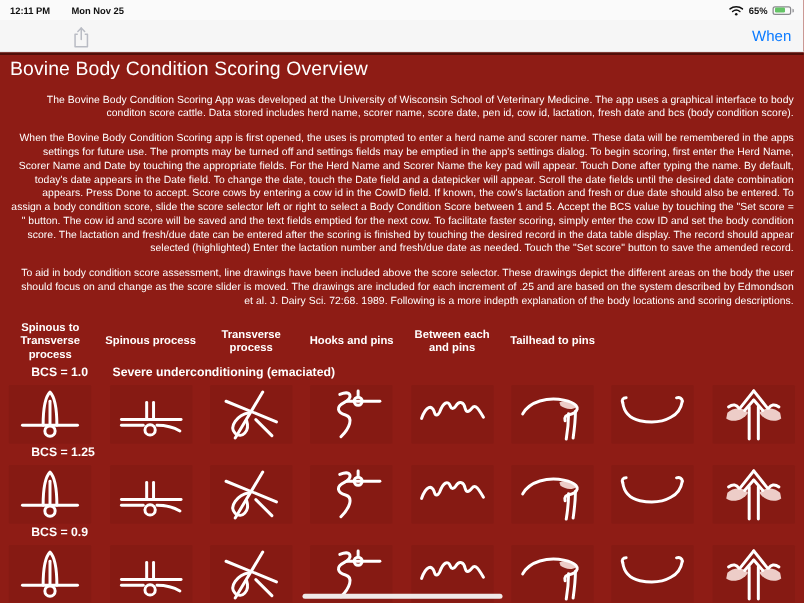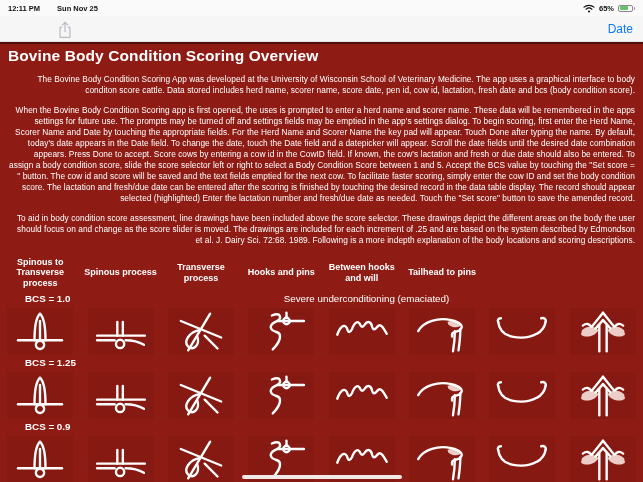--- a/index.html
+++ b/index.html
@@ -35,56 +35,56 @@
     position:absolute; right:10px; top:5px;
     color:#0a7aff; font-size:12px; line-height:16px; background:none; border:none;
     font-family:"Liberation Sans", sans-serif; cursor:pointer;
   }
   
   .content {
     position:absolute; top:42px; left:0; right:0; bottom:0;
     background:#8e1c15; border-top:2px solid #4f0e09;
     color:#fff;
   }
-  .page-title { font-size:15.5px; font-weight:700; padding:3px 8px 0 8px; letter-spacing:0.1px; }
+  .page-title { font-size:15.5px; font-weight:400; padding:3px 8px 0 8px; letter-spacing:0.1px; }
   .body-text { font-size:8.3px; line-height:11px; padding:0 8px; margin-top:9px; letter-spacing:0.05px;text-align:right; }
   
   .scoring-grid { margin-top:8px; }
   .grid-row { display:grid; grid-template-columns:repeat(8,1fr); }
   .head-cell {
     text-align:center; font-weight:700; font-size:9px; line-height:10.5px;
     display:flex; align-items:center; justify-content:center;
     min-height:37px; padding:0 2px;
   }
   .row-label-line { position:relative; height:13px; margin-top:2px;padding-left:40px; }
   .bcs-label { position:absolute; left:25px; top:0; font-weight:700; font-size:9.8px; }
   .severity-note {
-    position:absolute; left:90px; right:0; top:0; text-align:center;
-    font-weight:400; font-size:9.8px;
+    position:absolute; left:90px; right:0; top:0; 
+    font-weight:700; font-size:9.8px;
   }
   .tiles-row { margin-top:2px; }
   .tile {
     width:66px; height:47px; margin:0 auto;
     background:rgba(0,0,0,0.055); border-radius:1px;
     display:flex; align-items:center; justify-content:center;
   }
   .tile svg { display:block; }
   
   .home-indicator {
     position:absolute; bottom:3px; left:50%; transform:translateX(-50%);
     width:160px; height:4.5px; border-radius:2.5px; background:#f0e9e8; z-index:5;
   }
 </style>
 </head>
 <body>
 
 <div class="status-bar">
   <div class="status-left">
     <span>12:11 PM</span>
-    <span>Sun Nov 25</span>
+    <span>Mon Nov 25</span>
   </div>
   <div class="status-right">
     <span class="wifi-svg">
       <svg width="12" height="9" viewBox="0 0 14 10">
         <path d="M1.2 3.4 C4.4 0.6 9.6 0.6 12.8 3.4" stroke="#111" stroke-width="1.4" fill="none" stroke-linecap="round"></path>
         <path d="M3.6 5.8 C5.6 4.1 8.4 4.1 10.4 5.8" stroke="#111" stroke-width="1.4" fill="none" stroke-linecap="round"></path>
         <circle cx="7" cy="8.4" r="1.2" fill="#111"></circle>
       </svg>
     </span>
     <span>65%</span>
@@ -98,36 +98,36 @@
 </div>
 
 <div class="toolbar">
   <div class="share-button">
     <svg width="14" height="18" viewBox="0 0 15 19">
       <path d="M4.5 6.8 H2.2 V17.4 H12.8 V6.8 H10.5" stroke="#b9bcc4" stroke-width="1.3" fill="none" stroke-linejoin="round"></path>
       <path d="M7.5 1.4 V11.2" stroke="#b9bcc4" stroke-width="1.3" fill="none" stroke-linecap="round"></path>
       <path d="M4.6 4.3 L7.5 1.4 L10.4 4.3" stroke="#b9bcc4" stroke-width="1.3" fill="none" stroke-linecap="round" stroke-linejoin="round"></path>
     </svg>
   </div>
-  <button class="done-button">Date</button>
+  <button class="done-button">When</button>
 </div>
 
 <div class="content">
   <div class="page-title">Bovine Body Condition Scoring Overview</div>
   <div class="body-text">The Bovine Body Condition Scoring App was developed at the University of Wisconsin School of Veterinary Medicine. The app uses a graphical interface to body conditon score cattle. Data stored includes herd name, scorer name, score date, pen id, cow id, lactation, fresh date and bcs (body condition score).</div>
   <div class="body-text">When the Bovine Body Condition Scoring app is first opened, the uses is prompted to enter a herd name and scorer name. These data will be remembered in the apps settings for future use. The prompts may be turned off and settings fields may be emptied in the app's settings dialog. To begin scoring, first enter the Herd Name, Scorer Name and Date by touching the appropriate fields. For the Herd Name and Scorer Name the key pad will appear. Touch Done after typing the name. By default, today's date appears in the Date field. To change the date, touch the Date field and a datepicker will appear. Scroll the date fields until the desired date combination appears. Press Done to accept. Score cows by entering a cow id in the CowID field. If known, the cow's lactation and fresh or due date should also be entered. To assign a body condition score, slide the score selector left or right to select a Body Condition Score between 1 and 5. Accept the BCS value by touching the "Set score = " button. The cow id and score will be saved and the text fields emptied for the next cow. To facilitate faster scoring, simply enter the cow ID and set the body condition score. The lactation and fresh/due date can be entered after the scoring is finished by touching the desired record in the data table display. The record should appear selected (highlighted) Enter the lactation number and fresh/due date as needed. Touch the "Set score" button to save the amended record.</div>
   <div class="body-text">To aid in body condition score assessment, line drawings have been included above the score selector. These drawings depict the different areas on the body the user should focus on and change as the score slider is moved. The drawings are included for each increment of .25 and are based on the system described by Edmondson et al. J. Dairy Sci. 72:68. 1989. Following is a more indepth explanation of the body locations and scoring descriptions.</div>
 
   <div class="scoring-grid">
       <div class="grid-row">
         <div class="head-cell">Spinous to Transverse process</div>
         <div class="head-cell">Spinous process</div>
         <div class="head-cell">Transverse process</div>
         <div class="head-cell">Hooks and pins</div>
-        <div class="head-cell">Between hooks and will</div>
+        <div class="head-cell">Between each and pins</div>
         <div class="head-cell">Tailhead to pins</div>
       </div>
       <div class="row-label-line">
         <span class="bcs-label">BCS = 1.0</span>
         <span class="severity-note">Severe underconditioning (emaciated)</span>
       </div>
       <div class="grid-row tiles-row">
         <div class="tile">
           <svg width="60" height="44" viewBox="0 0 64 48">
             <path d="M8 33 H56" fill="none" stroke="#fff" stroke-width="2.6" stroke-linecap="round" stroke-linejoin="round"></path>

